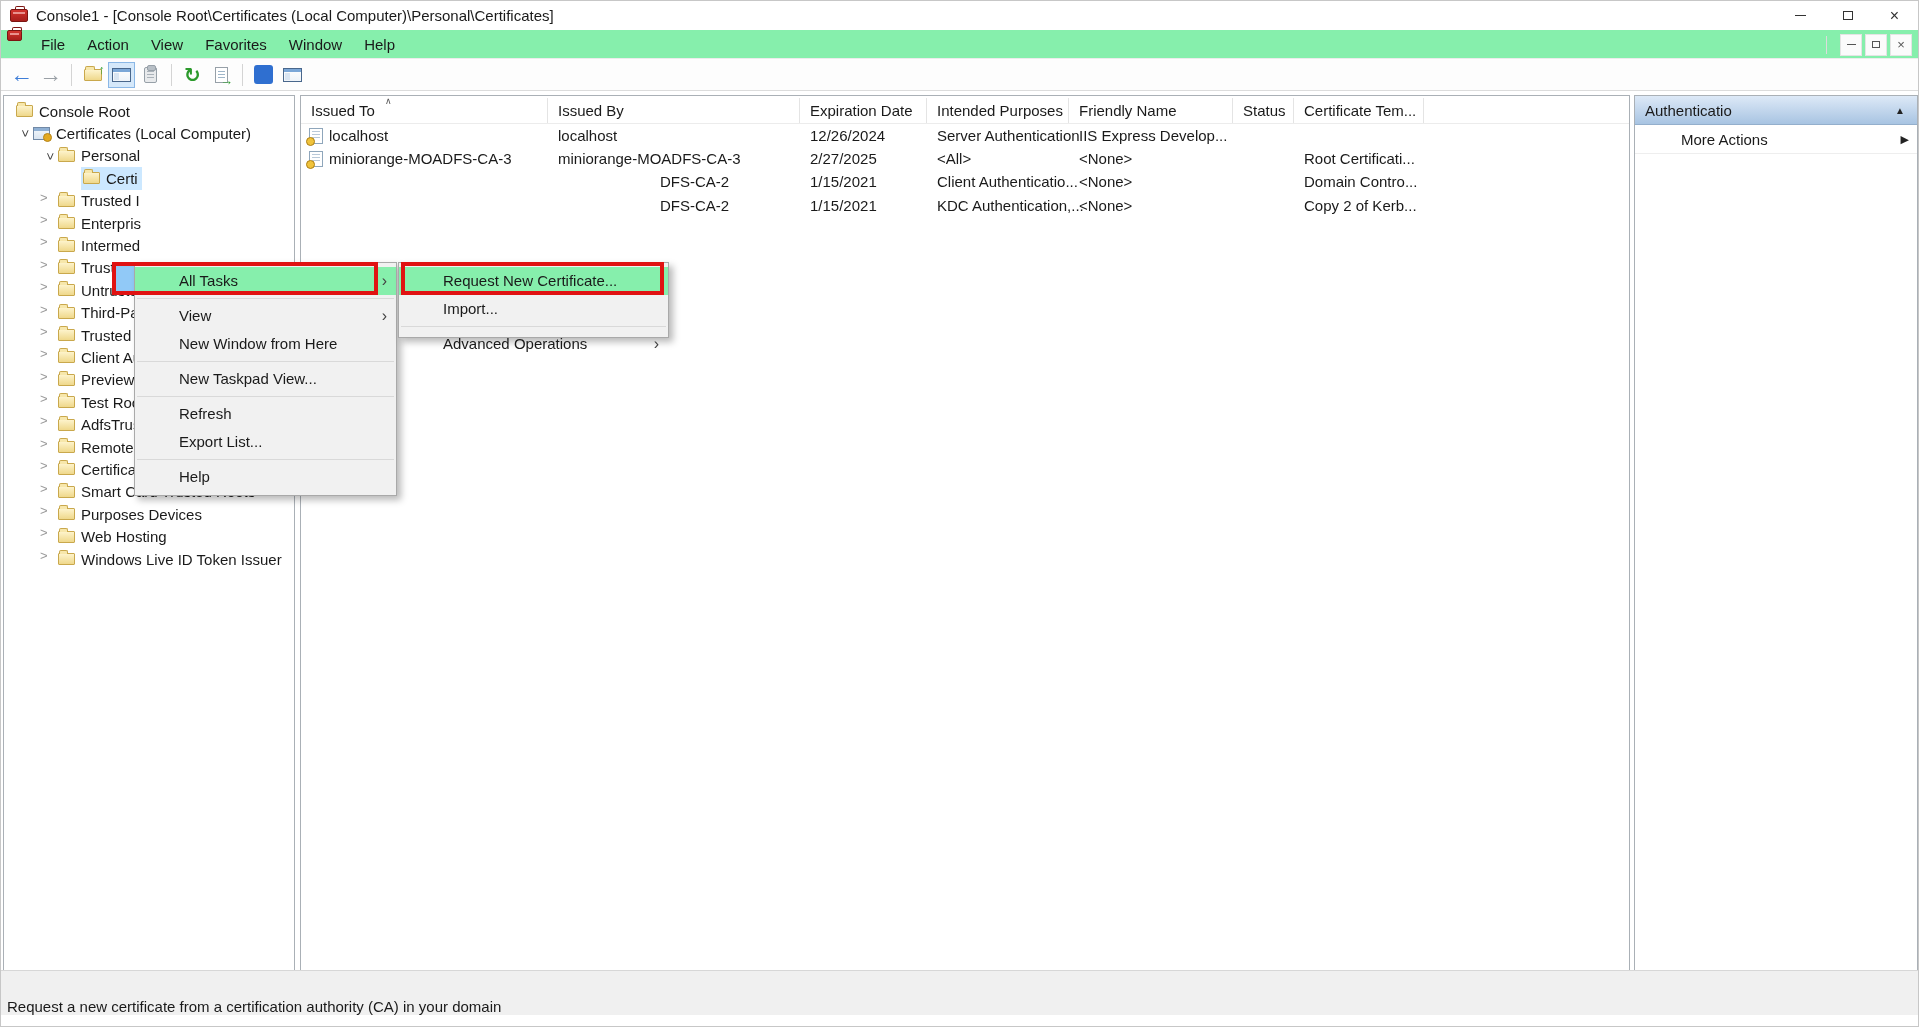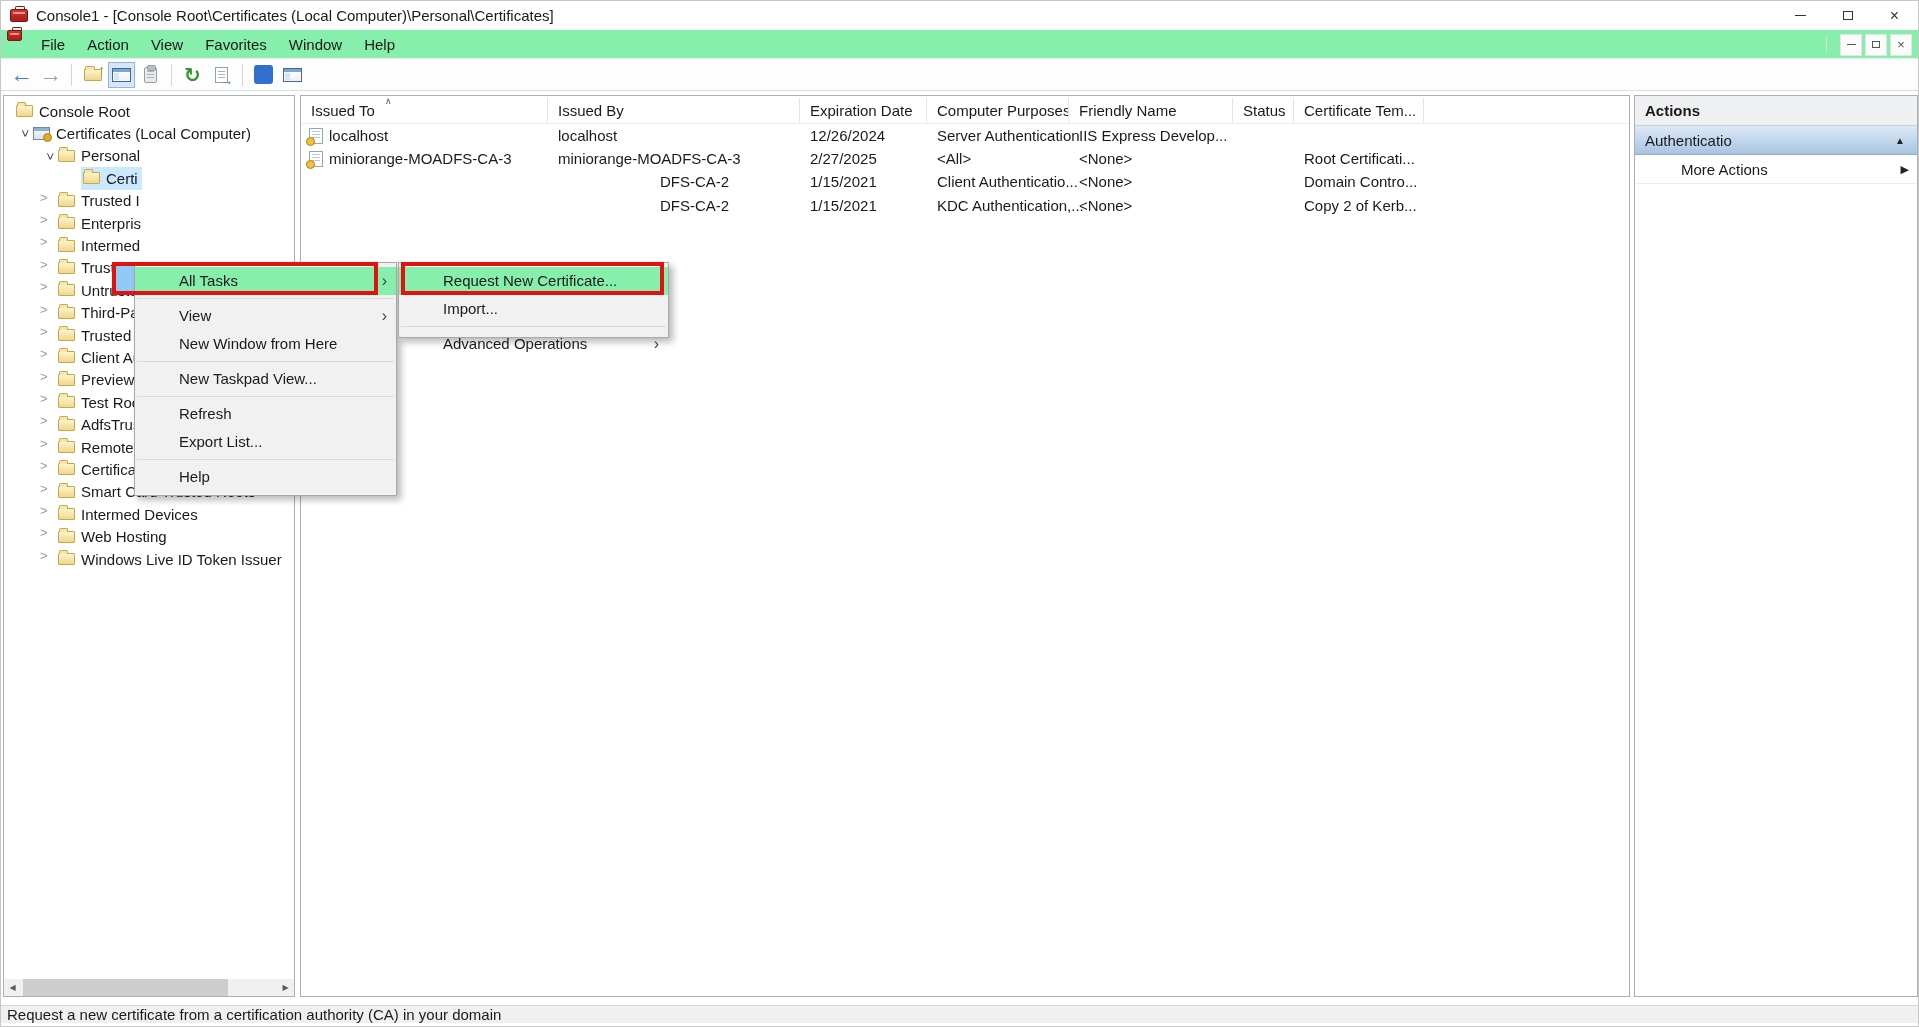--- a/index.html
+++ b/index.html
@@ -110,21 +110,21 @@
   .m-sep { height:1px; background:#d9d9d9; margin:3px 2px; }
   .m-arrow { position:absolute; right:9px; top:0; font-size:16px; color:#444; }
 
   
   .annot { position:absolute; border:4px solid #e01212; z-index:20; }
   .annot-1 { left:111px; top:171px; width:266px; height:33px; }
   .annot-2 { left:400px; top:171px; width:263px; height:33px; z-index:22; }
   .blue-patch { position:absolute; left:115px; top:175px; width:18px; height:25px; background:#91c9f7; z-index:9; }
 
   
-  .statusbar { position:absolute; left:0; right:0; bottom:3px; height:18px; background:#f0f0f0; border-top:1px solid #d7d7d7; display:flex; align-items:flex-end; padding-left:6px; font-size:15px; }
+  .statusbar { position:absolute; left:0; right:0; bottom:11px; height:45px; background:#f0f0f0; border-top:1px solid #d7d7d7; display:flex; align-items:flex-end; padding-left:6px; font-size:15px; }
 </style>
 </head>
 <body>
 
 <div id="app">
 
   <div class="titlebar">
     <span class="mmc-ico"></span>
     <span class="title-text">Console1 - [Console Root\Certificates (Local Computer)\Personal\Certificates]</span>
     <div class="cap-btns">
@@ -325,21 +325,21 @@
             <span class="exp collapsed">&gt;</span>
             <span class="row-inner">
               <span class="i-folder"></span>
               <span class="tree-label">Smart Card Trusted Roots</span>
             </span>
           </div>
           <div class="tree-row" style="padding-left: 33px;">
             <span class="exp collapsed">&gt;</span>
             <span class="row-inner">
               <span class="i-folder"></span>
-              <span class="tree-label">Intermed Devices</span>
+              <span class="tree-label">Purposes Devices</span>
             </span>
           </div>
           <div class="tree-row" style="padding-left: 33px;">
             <span class="exp collapsed">&gt;</span>
             <span class="row-inner">
               <span class="i-folder"></span>
               <span class="tree-label">Web Hosting</span>
             </span>
           </div>
           <div class="tree-row" style="padding-left: 33px;">
@@ -357,21 +357,21 @@
         </div>
         <div class="hs-arrow">▶</div>
       </div>
     </div>
 
     <div class="pane list-pane">
       <div class="list-header">
           <div class="hcell c1"><span class="sort-caret">∧</span>Issued To</div>
           <div class="hcell c2">Issued By</div>
           <div class="hcell c3">Expiration Date</div>
-          <div class="hcell c4">Computer Purposes</div>
+          <div class="hcell c4">Intended Purposes</div>
           <div class="hcell c5">Friendly Name</div>
           <div class="hcell c6">Status</div>
           <div class="hcell c7">Certificate Tem...</div>
         </div>
       <div class="list-rows">
           <div class="list-row">
             <div class="cell c1">
               <span class="i-cert"></span>
               <span>localhost</span>
             </div>
@@ -461,21 +461,20 @@
               <span></span>
             </div>
             <div class="cell c7">
               <span>Copy 2 of Kerb...</span>
             </div>
           </div>
         </div>
     </div>
 
     <div class="pane actions-pane">
-      <div class="actions-header">Actions</div>
       <div class="actions-section">
         <span>Authenticatio</span>
         <span class="tri-up">▲</span>
       </div>
       <div class="more-actions">
         <span>More Actions</span>
         <span class="tri-right">▶</span>
       </div>
     </div>
 

